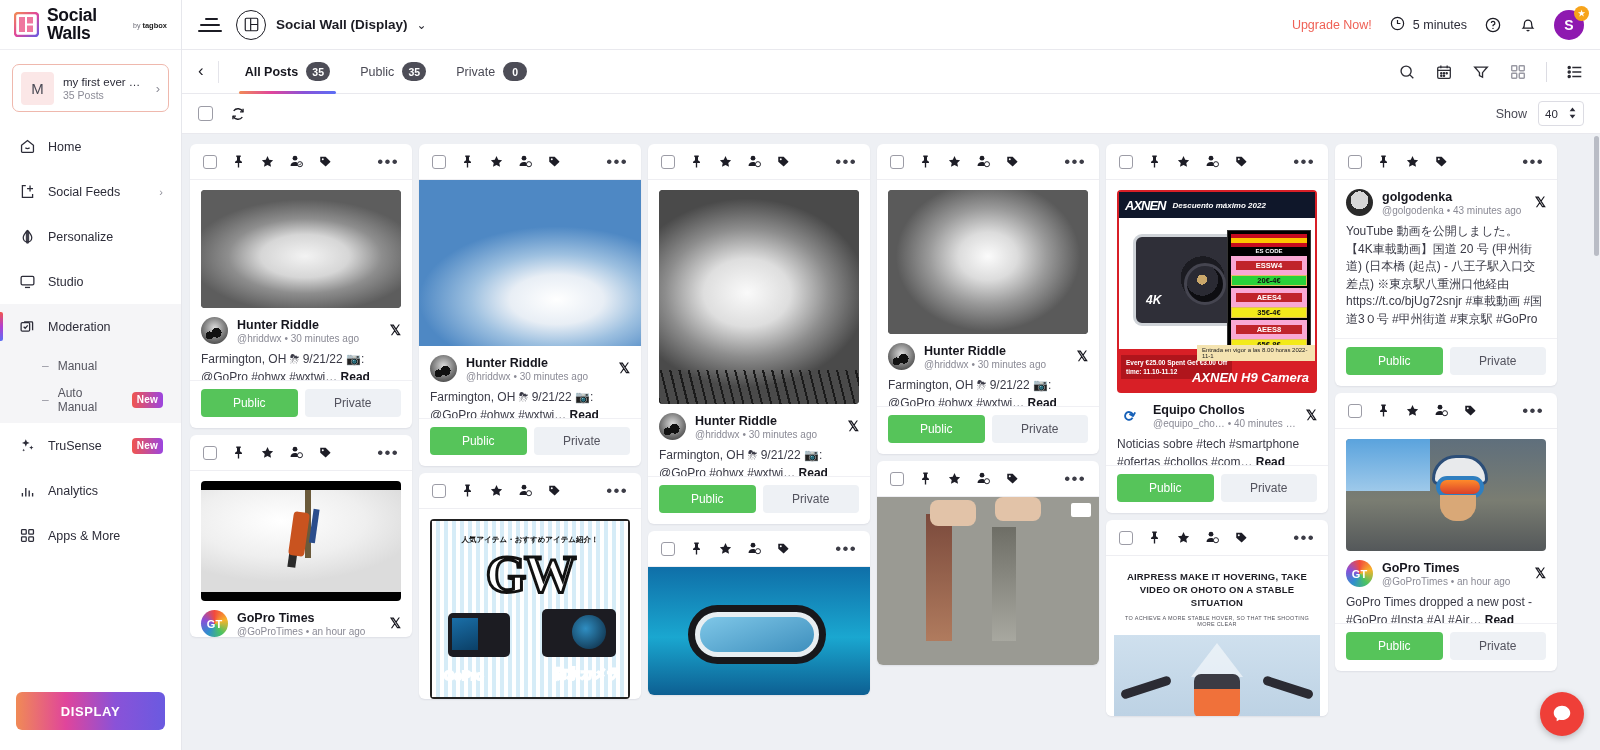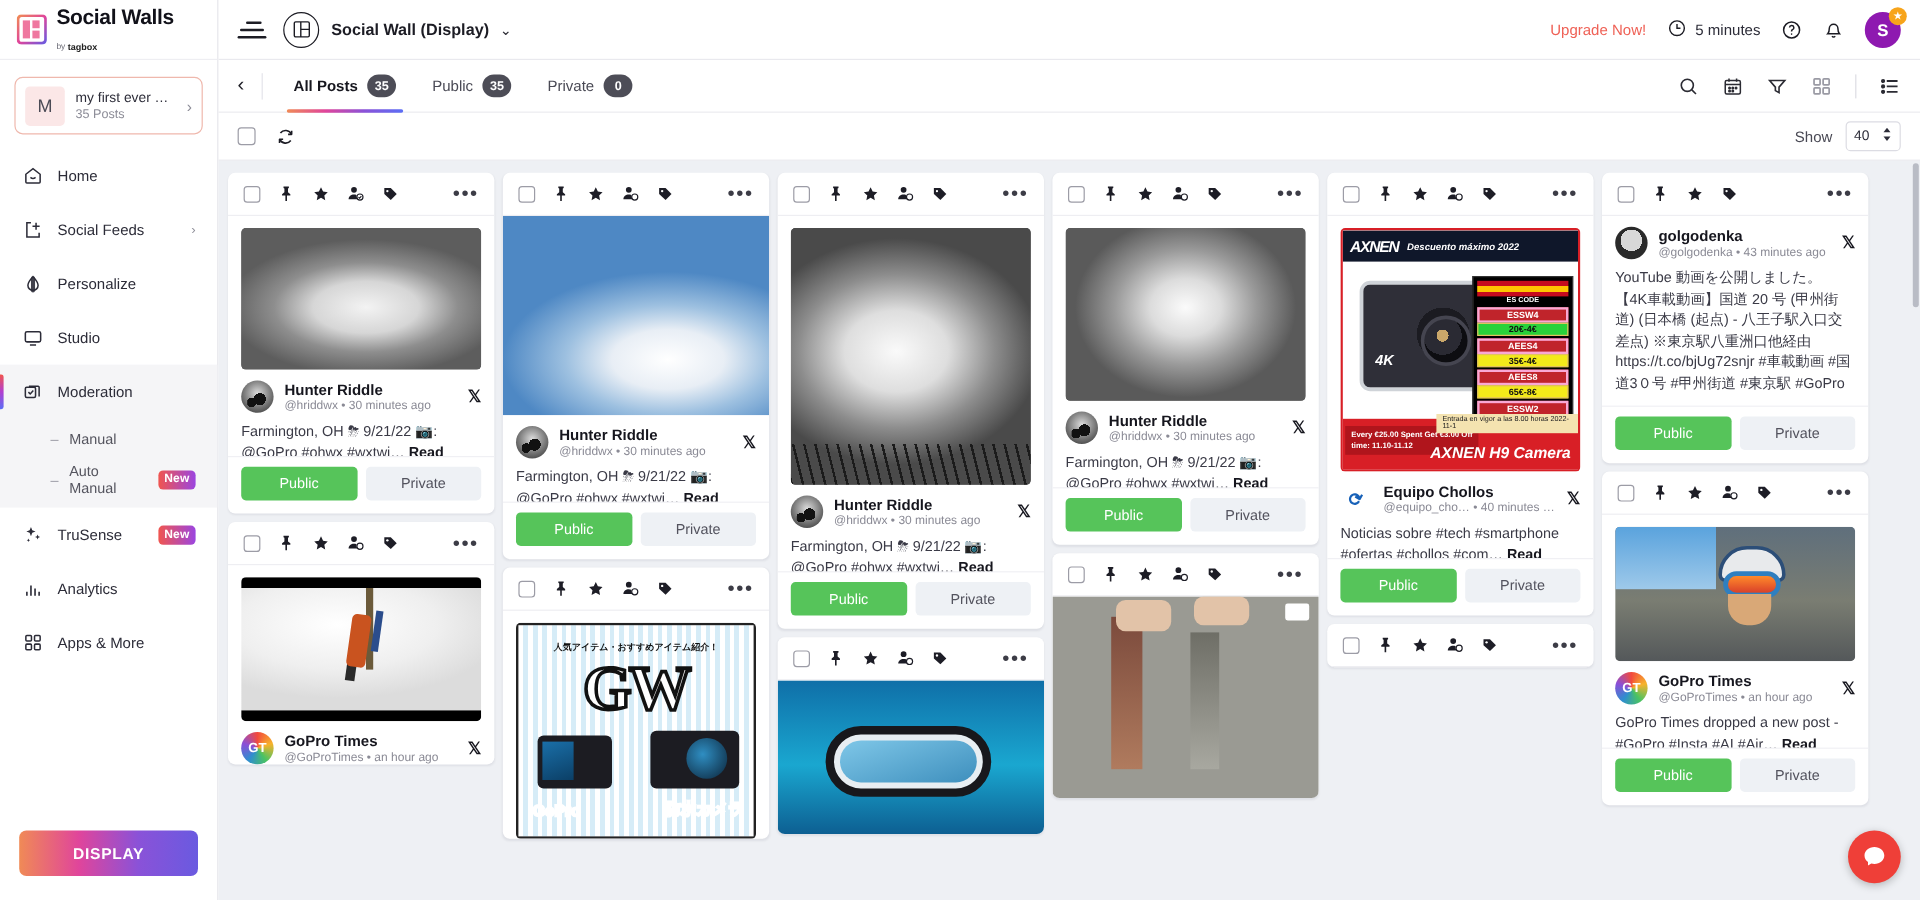--- a/index.html
+++ b/index.html
@@ -16,21 +16,21 @@
   .sidebar {
     width: 182px; height: 750px; flex: 0 0 182px;
     background: #ffffff; border-right: 1px solid #e6e7ec;
     display: flex; flex-direction: column; position: relative;
   }
   .brand {
     height: 50px; display: flex; align-items: center; gap: 8px;
     padding: 0 14px; border-bottom: 1px solid #eeeef2;
   }
   .brand-logo { width: 25px; height: 25px; flex: 0 0 25px; position: relative; }
-  .brand-text { display: flex; flex-direction: column; line-height: 1; gap: 11px; }
+  .brand-text { display: flex; flex-direction: row; line-height: 1; gap: 11px; }
   .brand-name { font-size: 17.5px; font-weight: 700; letter-spacing: -0.3px; color: #111119; }
   .brand-sub { font-size: 7px; color: #6b6b76; margin-top: 2px; display:flex; align-items:center; gap:2px;}
   .brand-sub b { font-weight: 700; font-size: 7.5px; color:#222; }
 
   .wall-card {
     margin: 14px 12px 6px 12px; height: 48px;
     border: 1px solid #efb8ad; border-radius: 7px;
     display: flex; align-items: center; gap: 9px; padding: 0 8px;
     background: #fff; cursor: pointer;
   }
@@ -223,21 +223,21 @@
   .ad-cam { position:absolute; left:14px; top:42px; width:104px; height:92px;
       background: radial-gradient(circle at 68% 48%, #4a4a52 0 11px, #1b1b21 11px 22px, #2f2f38 22px 100%);
       border-radius:9px; border:3px solid #cfd3d8;font-style:italic; }
   .ad-cam .lensring{ position:absolute; right:8px; top:26px; width:42px; height:42px; border-radius:50%;
       background: radial-gradient(circle at 42% 38%, #caa76a 0 5px, #2a2a33 5px 16px, #0d0d11 16px 21px); border:3px solid #454550;}
   .ad-4k { position:absolute; left:10px; bottom:16px; color:#fff; font-size:12px; font-weight:700; }
   .ad-codes { position:absolute; right:4px; top:38px; width:84px; background:#000; border:1px solid #333; padding:3px; }
   .code-flag{ height:13px; background:linear-gradient(180deg,#c60b1e 0 4px,#ffc400 4px 9px,#c60b1e 9px 13px); margin-bottom:1px;}
   .code-lbl{ font-size:6px; color:#fff; text-align:center; font-weight:700; }
   .code-row{ margin-top:2px; }
-  .code-a{ font-size:7.5px; font-weight:700; color:#fff; background:#c0242b; text-align:center; border:2px solid #f9a8d4;}
+  .code-a{ font-size:7.5px; font-weight:700; color:#fff; background:#c0242b; text-align:center; border:5px solid #f9a8d4;}
   .code-b{ font-size:7.5px; font-weight:700; color:#111; text-align:center; border:1px solid #e3c15f;}
   .ad-bottom { position:absolute; left:0; right:0; bottom:0; height:42px; background:#d81f26; }
   .ad-ribbon { position:absolute; left:2px; bottom:12px; background:#b0151c; color:#fff; font-size:6.5px; font-weight:700; padding:3px 5px; line-height:9px;}
   .ad-name { position:absolute; right:6px; bottom:6px; color:#fff; font-size:13px; font-weight:700; font-style:italic; }
   .ad-vigor { position:absolute; left:78px; bottom:30px; background:#f4e3b0; color:#222; font-size:6px; padding:2px 5px; }
 
   .ad-drone { height:160px; background:#fff; position:relative; }
   .drone-t1 { text-align:center; font-size:9.5px; font-weight:700; color:#1d1d24; padding:14px 8px 0; line-height:13px; letter-spacing:.2px;}
   .drone-t2 { text-align:center; font-size:5.5px; color:#55555e; padding:6px 10px 0; letter-spacing:.3px;}
   .drone-img { margin:8px 8px 0; height:98px; background: linear-gradient(180deg,#cfe0ee,#b9cfe2); position:relative; overflow:hidden;}
@@ -1050,20 +1050,32 @@
                 </svg>
               </span>
             <span class="tool">
                 <svg width="15" height="15" viewBox="0 0 20 20" fill="#1d1d26">
                   <path d="M3 3.6h7.2l6.6 6.6-6.6 6.6L3 10.2z"></path>
                   <circle cx="6.4" cy="7" r="1.3" fill="#fff"></circle>
                 </svg>
               </span>
             <span class="dots">•••</span>
           </div>
+          <div class="media flat">
+            <div class="img ad-drone">
+              <div class="drone-t1">AIRPRESS MAKE IT HOVERING, TAKE VIDEO OR OHOTO ON A STABLE SITUATION</div>
+              <div class="drone-t2">TO ACHIEVE A MORE STABLE HOVER, SO THAT THE SHOOTING MORE CLEAR</div>
+              <div class="drone-img">
+                <span class="drone-arrow"></span>
+                <span class="drone-arm" style="left:6px;top:48px;transform:rotate(-18deg)"></span>
+                <span class="drone-arm" style="right:6px;top:48px;transform:rotate(18deg)"></span>
+                <span class="drone-body"></span>
+              </div>
+            </div>
+          </div>
         </div>
       </div>
 
       <div class="column">
         <div class="card">
           <div class="card-tools">
             <span class="chk"></span>
             <span class="tool">
                 <svg width="15" height="15" viewBox="0 0 20 20" fill="#1d1d26">
                   <path d="M7 2h6v1.6l-1 .6v4l2.6 2.2v1.6H10.9V18H9.1v-6H5.4v-1.6L8 8.2v-4l-1-.6z"></path>

